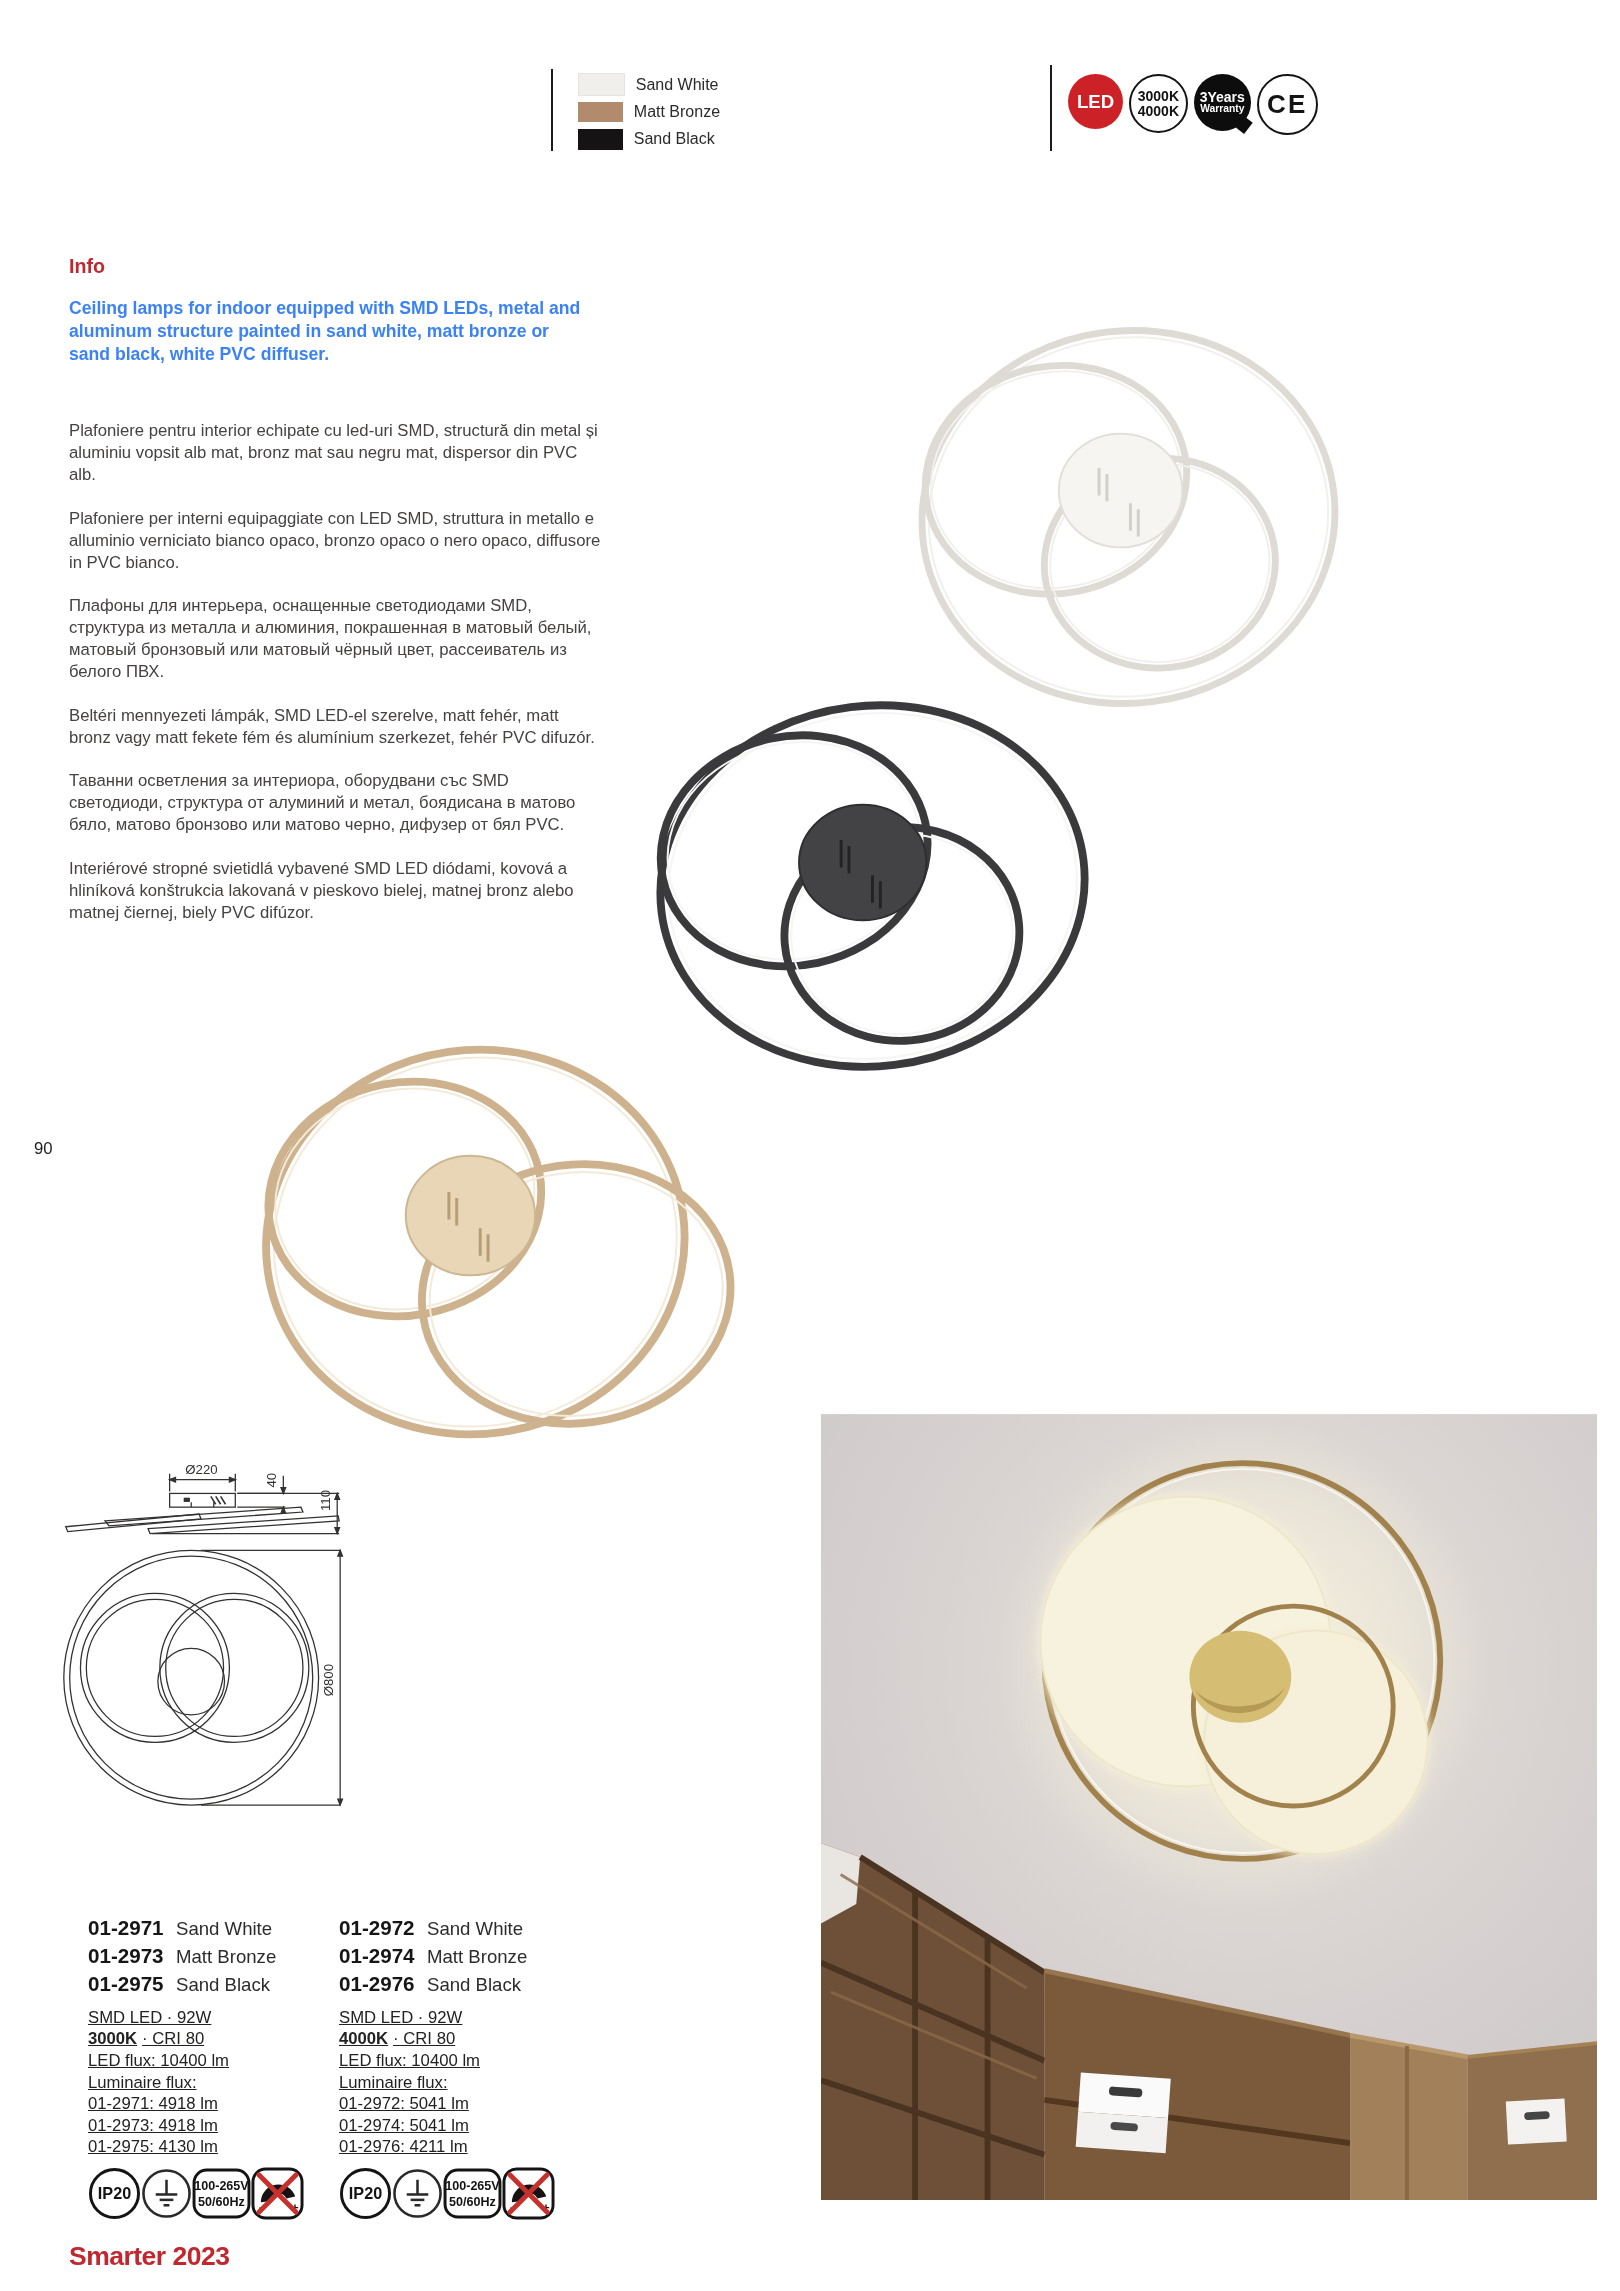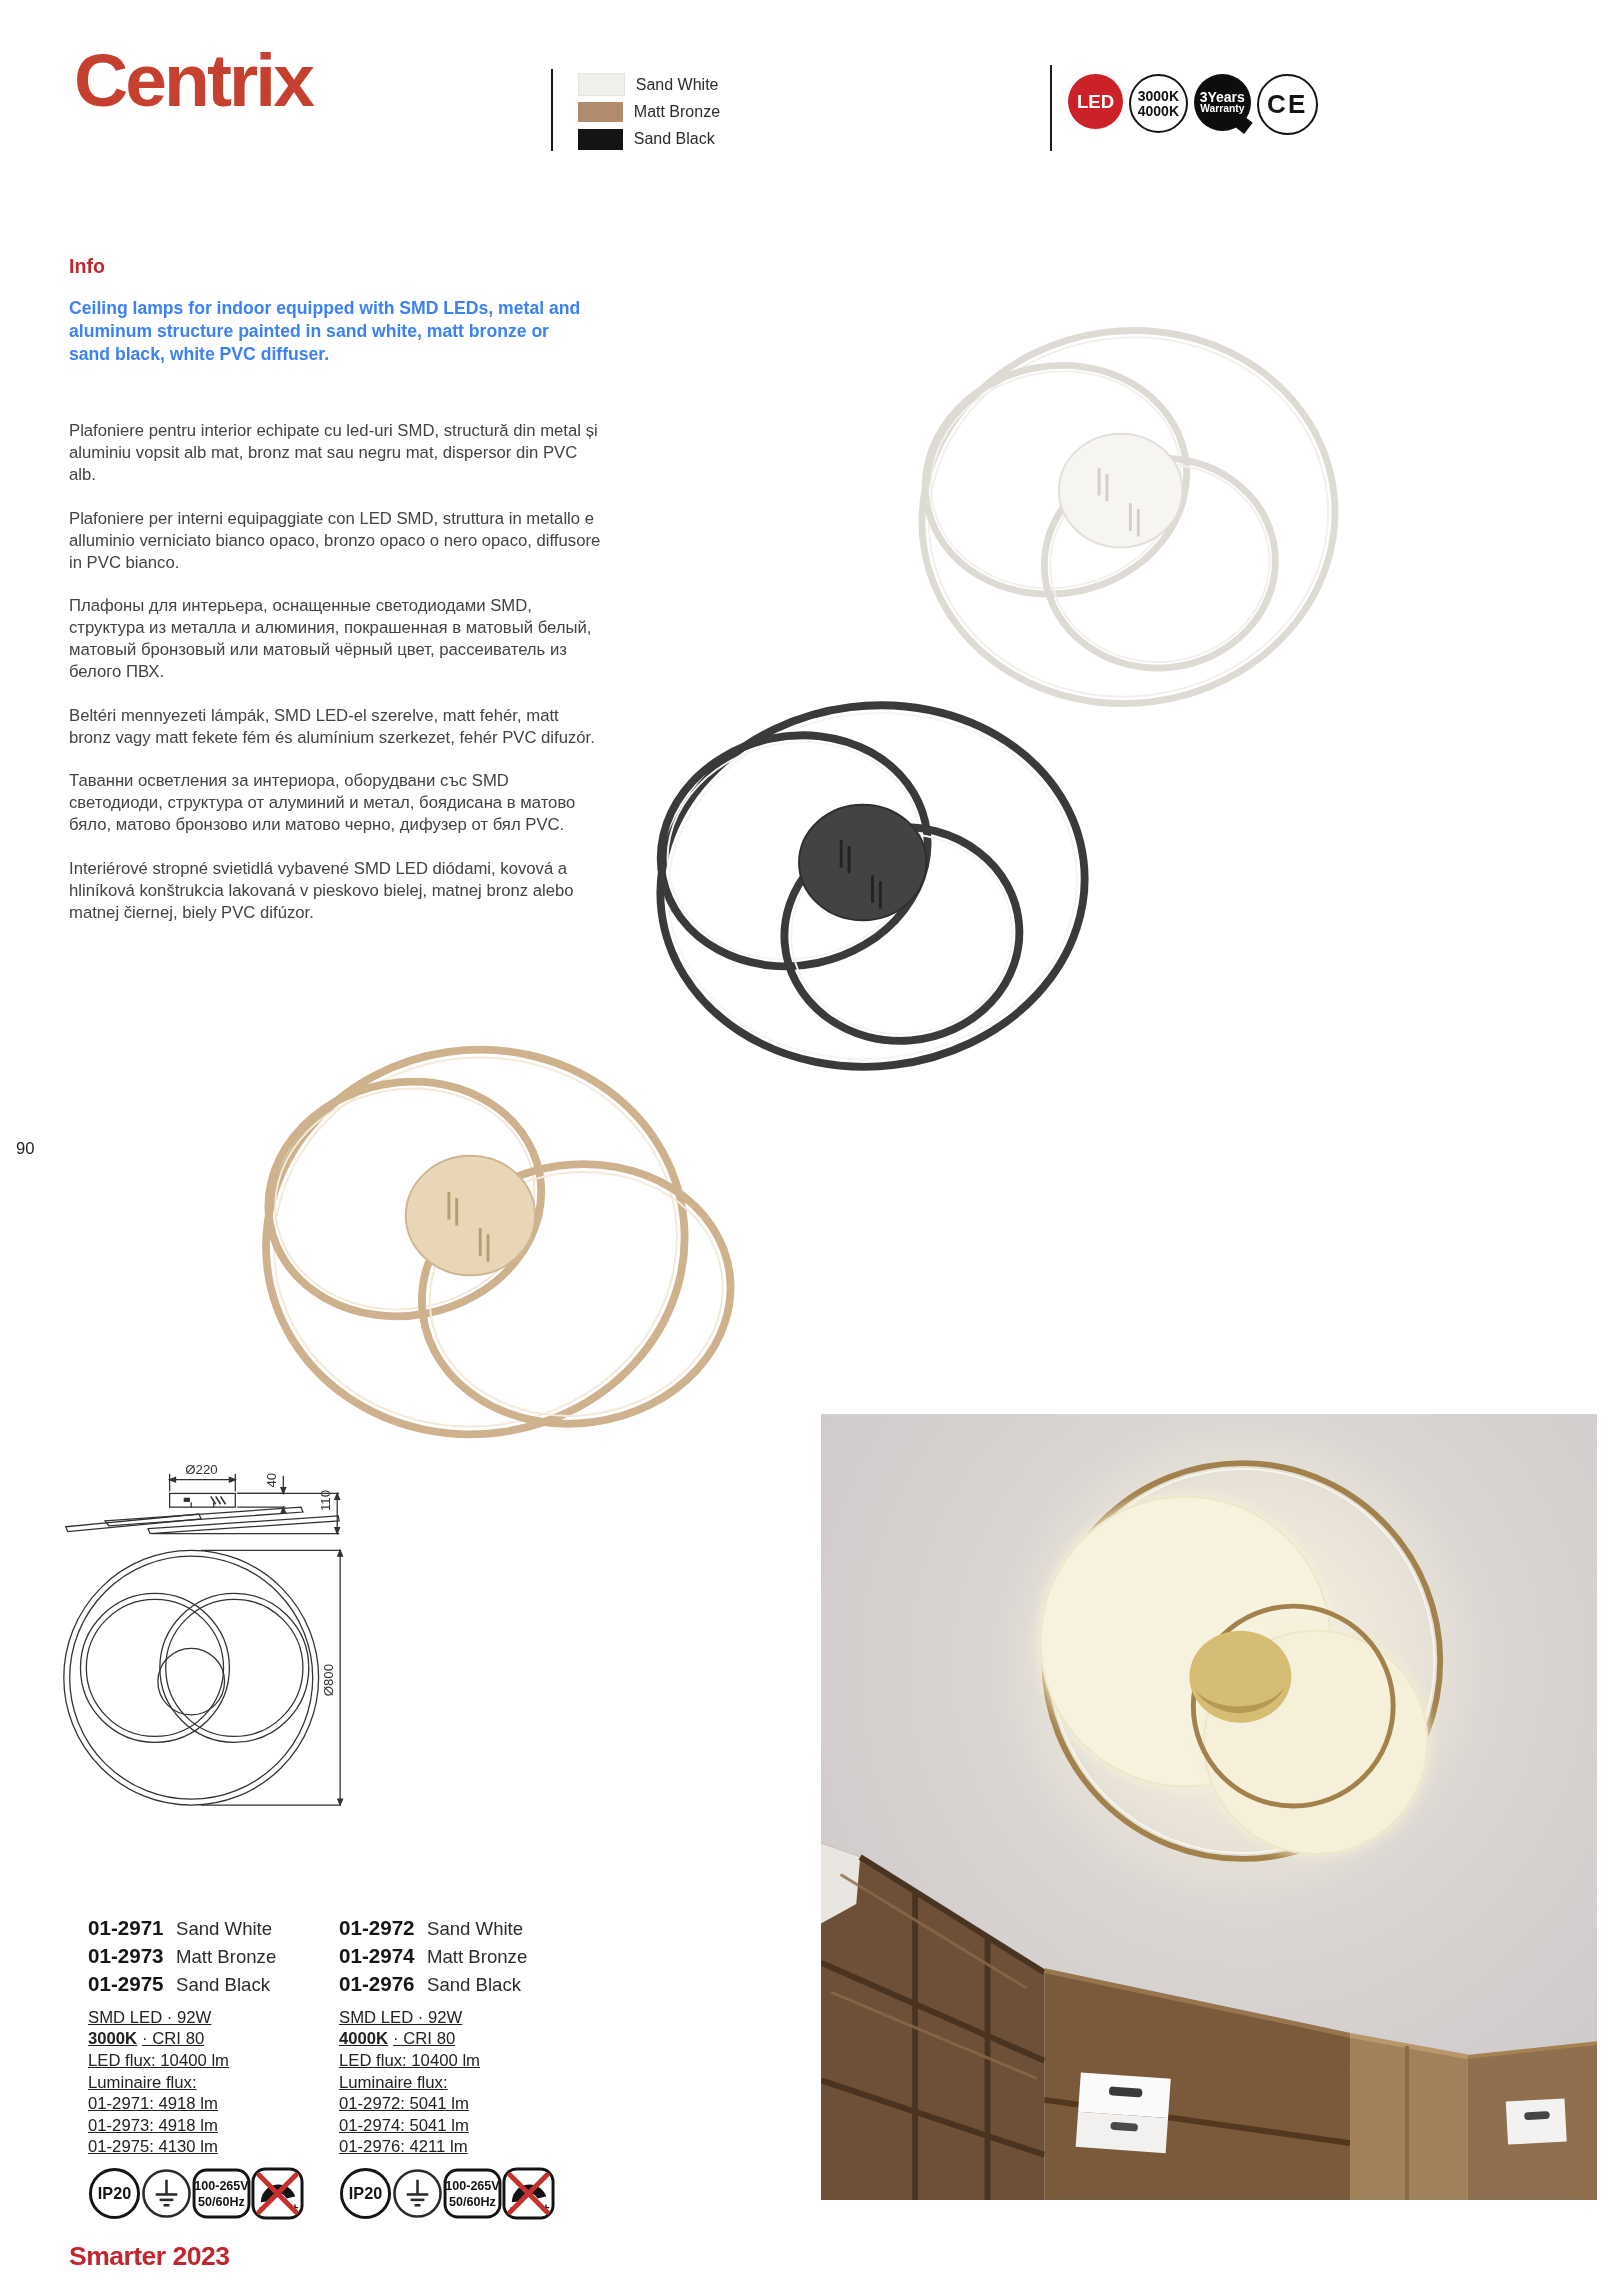--- a/index.html
+++ b/index.html
@@ -27,21 +27,21 @@
   .badge-warranty .w1{font-weight:bold;font-size:14px;}
   .badge-warranty .w2{font-size:10.3px;font-weight:bold;}
   .badge-warranty .tail{position:absolute;right:1px;bottom:0px;width:13.7px;height:13.7px;background:#0d0d0d;transform:rotate(38deg);}
   .badge-ce{width:57px;height:57px;border:2.5px solid #141414;background:#fff;font-size:26px;font-weight:bold;color:#141414;letter-spacing:2px;}
 
   
   .info-heading{left:69px;top:255px;font-size:19.6px;font-weight:bold;color:var(--accent-red);}
   .lead{left:69px;top:297px;width:515px;font-size:17.6px;line-height:23px;font-weight:bold;color:#3b82f6;}
   .paras{left:69px;top:420px;width:534px;}
   .paras p{margin:0 0 21.6px 0;font-size:16.7px;line-height:22px;color:#454240;}
-  .page-num{left:16px;top:1139px;font-size:16.7px;color:#232120;}
+  .page-num{left:34px;top:1139px;font-size:16.7px;color:#232120;}
 
   
   .prod-col{top:1916px;width:250px;margin-left:19px;}
   .prod-col .code-row{display:flex;align-items:baseline;height:28px;}
   .code{font-weight:bold;font-size:20.6px;color:#171515;width:88px;}
   .finish{font-size:18.6px;color:#2e2c2b;}
   .specs{margin-top:6.9px;}
   .spec-line{font-size:16.7px;line-height:21.6px;color:#242221;text-decoration:underline;}
   .spec-line .b{font-weight:bold;}
   .spec-line .rest{margin-left:4.9px;}
@@ -50,21 +50,20 @@
   
   .footer-logo{left:69px;top:2241px;font-size:26.5px;font-weight:bold;letter-spacing:-0.5px;color:var(--accent-red);}
 
   svg text{font-family:"Liberation Sans",sans-serif;}
 </style>
 </head>
 <body>
 
 <div class="page">
 
-  <div class="abs logo">Centrix</div>
 
   <div class="abs vline" style="left:551px;top:69px;height:82px;"></div>
 
   <div class="abs swatches">
     <div class="swatch-row">
       <div class="swatch swatch-0"></div>
       <div class="swatch-label">Sand White</div>
     </div>
     <div class="swatch-row">
       <div class="swatch swatch-1"></div>

